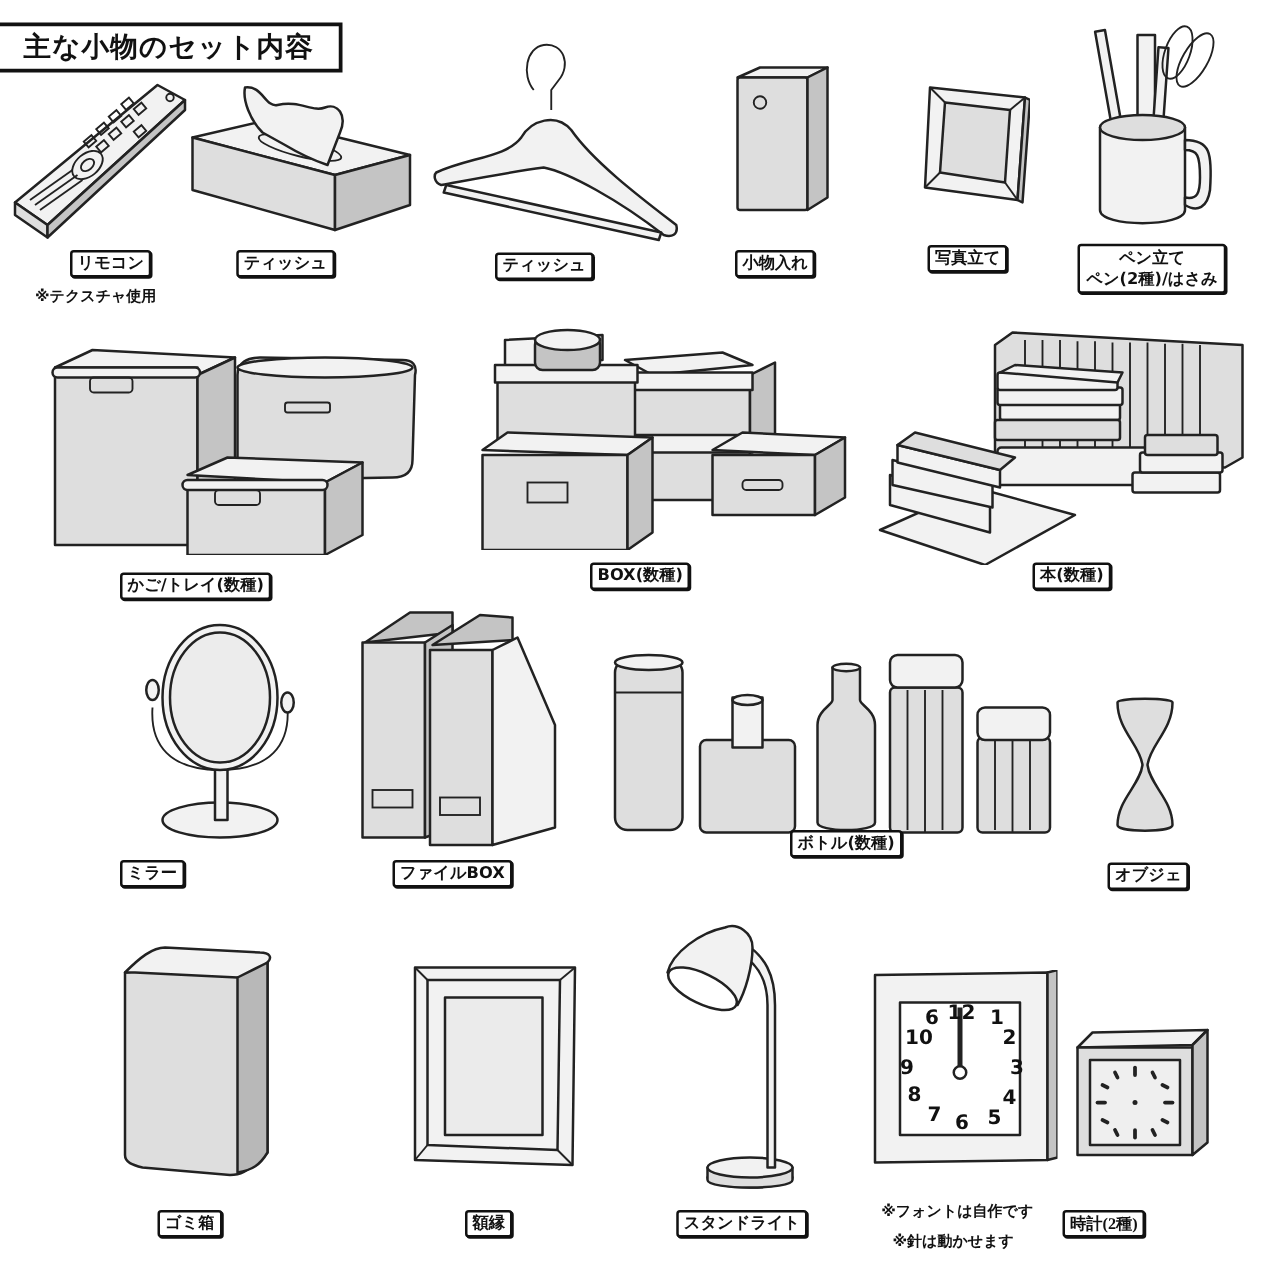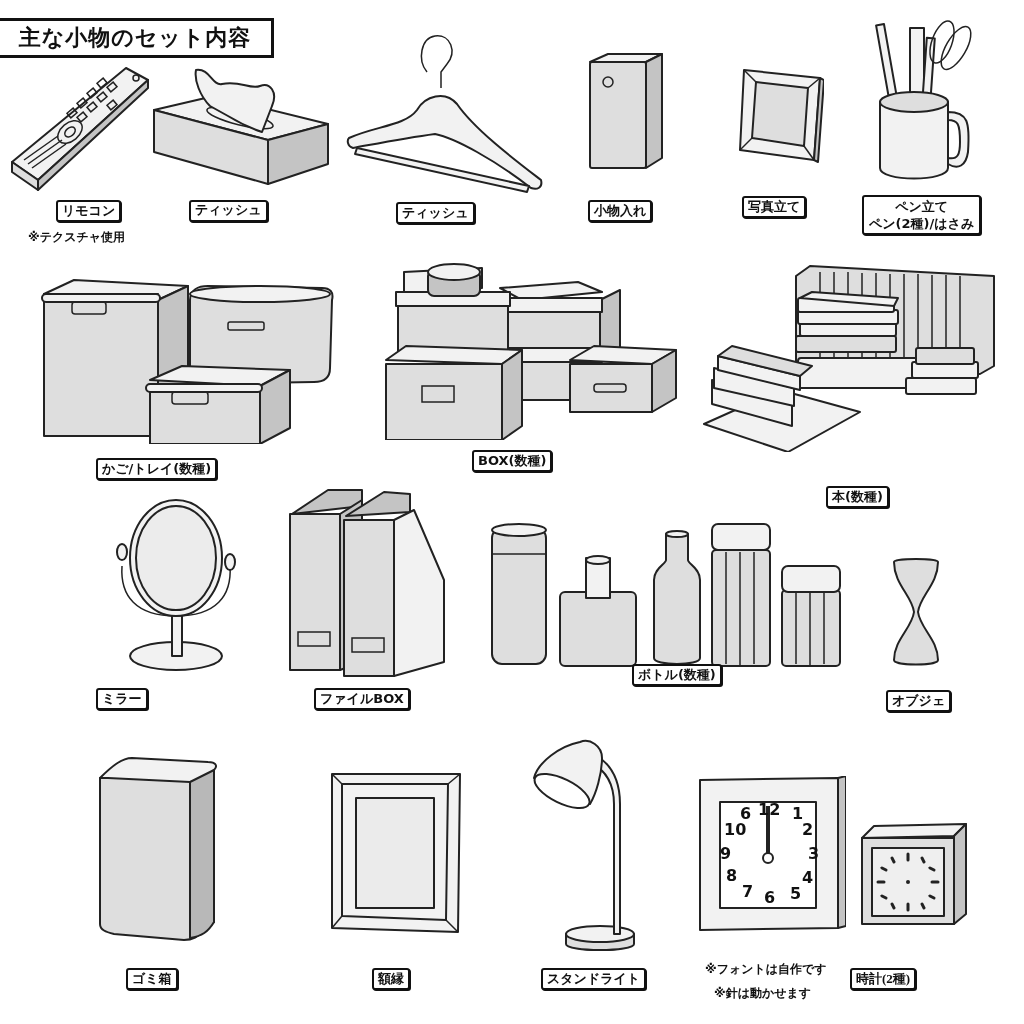--- a/index.html
+++ b/index.html
@@ -181,21 +181,21 @@
     <polygon class="s" points="4,162 88,190 160,150 80,128"></polygon>
     <polygon class="s" points="12,118 92,140 92,164 12,142"></polygon>
     <polygon class="s" points="14,106 94,126 94,144 14,126"></polygon>
     <polygon class="s" points="18,94 100,114 100,128 18,108"></polygon>
     <polygon class="m" points="18,94 32,84 112,104 100,114"></polygon>
     <rect class="s" x="206" y="116" width="70" height="16" rx="2"></rect>
     <rect class="s" x="212" y="100" width="66" height="16" rx="2"></rect>
     <rect class="m" x="216" y="86" width="58" height="16" rx="2"></rect>
   </svg>
 </div>
-<div class="label" style="left:826px;top:450px;margin-top:36px;">本(数種)</div>
+<div class="label" style="left:826px;top:450px;">本(数種)</div>
 
 <div class="art" style="left:116px;top:496px;">
   <svg width="120" height="180" viewBox="0 0 120 180">
     <ellipse class="s" cx="60" cy="160" rx="46" ry="14"></ellipse>
     <rect class="s" x="56" y="110" width="10" height="50"></rect>
     <path class="t" d="M6,70 C4,100 20,120 60,120 C100,120 116,100 114,70" stroke-width="3"></path>
     <ellipse class="s" cx="60" cy="62" rx="46" ry="58"></ellipse>
     <ellipse class="m" cx="60" cy="62" rx="40" ry="52" style="fill:#ececec"></ellipse>
     <ellipse class="s" cx="6" cy="56" rx="5" ry="8"></ellipse>
     <ellipse class="s" cx="114" cy="66" rx="5" ry="8"></ellipse>

